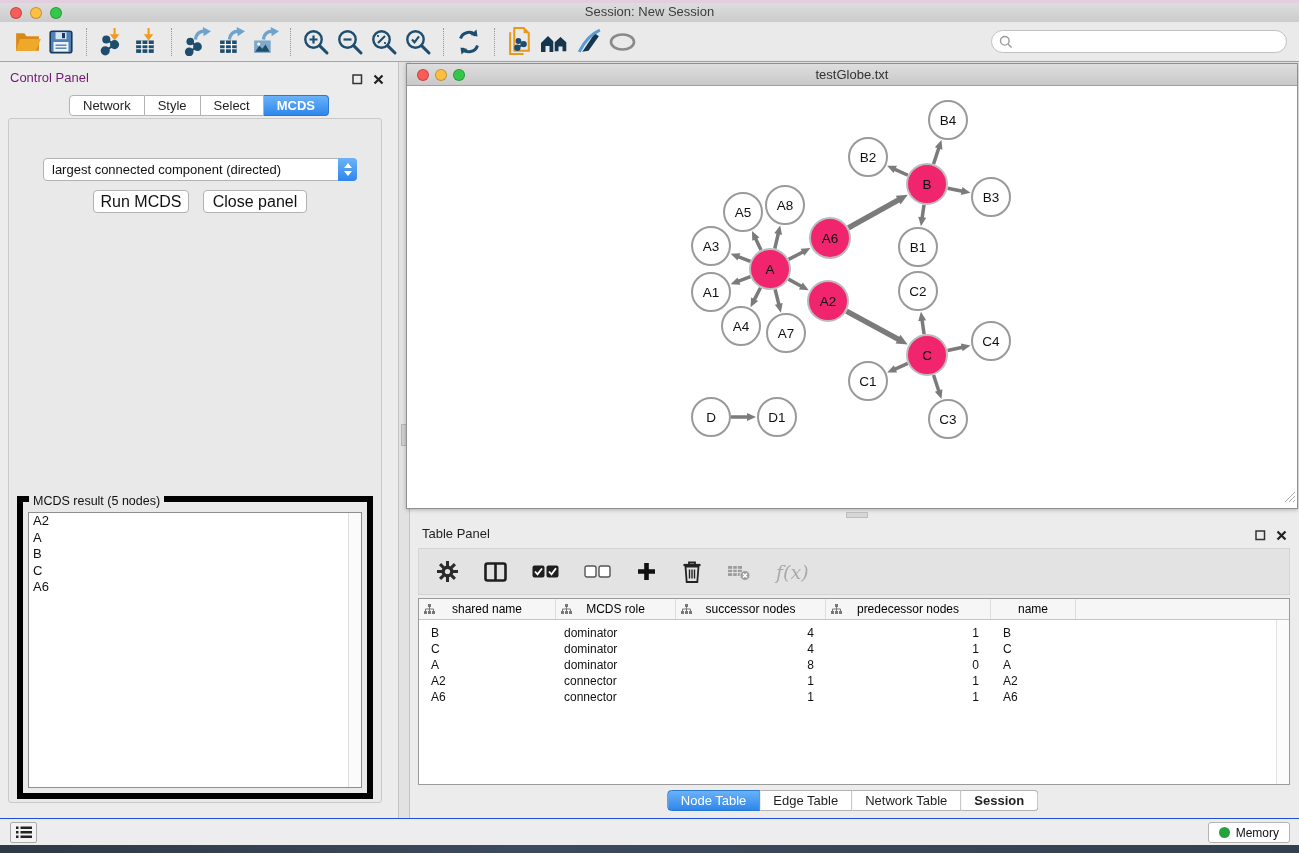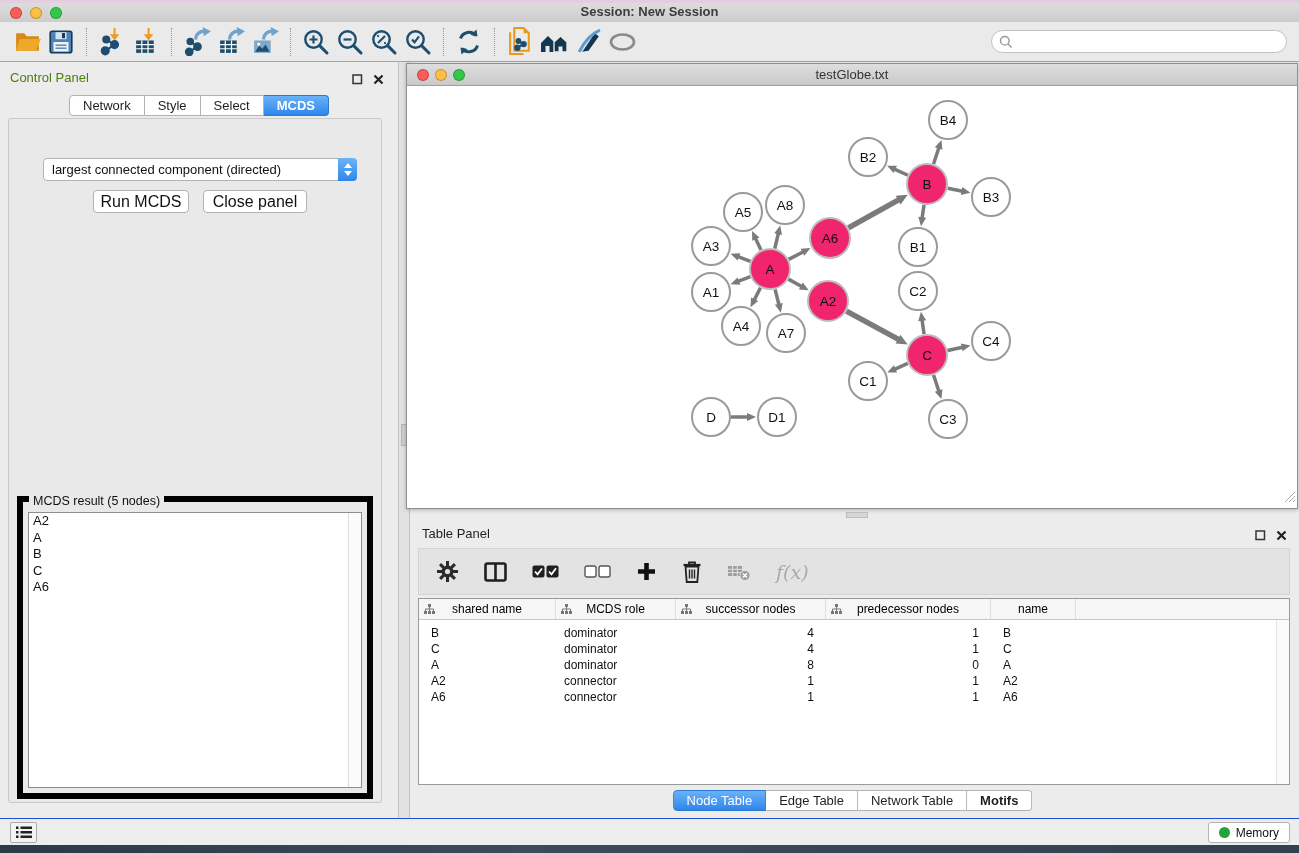--- a/index.html
+++ b/index.html
@@ -1,40 +1,40 @@
 <!DOCTYPE html>
 <html><head>
 <meta charset="utf-8">
 <style>
   * { margin:0; padding:0; box-sizing:border-box; }
   body { background:#444; font-family:"Liberation Sans", sans-serif; }
   .screen { position:relative; width:1299px; height:853px; background:#ececec; overflow:hidden; font-family:"Liberation Sans", sans-serif; }
 
   
   .titlebar { position:absolute; top:0; left:0; right:0; height:29px;
-    background:linear-gradient(#dddddd,#c7c7c7); border-top:3px solid #e2cede; border-bottom:1px solid #a8a8a8;font-weight:bold; }
+    background:linear-gradient(#dddddd,#c7c7c7); border-top:3px solid #e2cede; border-bottom:1px solid #a8a8a8; }
   .titlebar .title { text-align:center; font-size:13px; color:#3c3c3c; line-height:18px; }
   .traffic { position:absolute; left:10px; top:4px; display:flex; gap:8px; }
   .tl { width:12px; height:12px; border-radius:50%; border:1px solid rgba(0,0,0,.22); }
 
   
   .toolbar { position:absolute; top:22px; left:0; right:0; height:40px; background:#eaeaea;
     border-bottom:1px solid #a5a5a5; display:flex; align-items:center; padding:0 10px; }
   .tbicon { width:34px; height:34px; display:flex; align-items:center; justify-content:center; cursor:pointer; }
   .sep { width:1px; height:28px; border-left:1px dotted #979797; margin:0 8px; }
   .searchbox { margin-left:auto; margin-right:2px; width:296px; height:23px; background:#fff;
     border:1px solid #c0c0c0; border-radius:12px; display:flex; align-items:center; padding-left:7px; }
   .searchbox input { border:none; outline:none; flex:1; font-size:13px; background:transparent; font-family:"Liberation Sans",sans-serif; }
 
   
   .workspace { position:absolute; top:62px; left:0; right:0; height:756px; background:#ececec; }
 
   
   .control-panel { position:absolute; left:0; top:0; width:398px; height:756px; }
-  .cp-header { position:absolute; top:8px; left:10px; font-size:13px; color:#4d7c0f; }
+  .cp-header { position:absolute; top:8px; left:10px; font-size:13px; color:#701a75; }
   .panel-icons { display:flex; gap:10px; align-items:center; }
   .cp-icons { position:absolute; top:9px; right:14px; }
   .seg { display:flex; }
   .seg .tab { height:21px; line-height:20px; padding:0 13px; background:#fff; border:1px solid #b2b2b2;
     border-left:none; font-size:13px; color:#1f1f1f; cursor:pointer; }
   .seg .tab:first-child { border-left:1px solid #b2b2b2; border-radius:4px 0 0 4px; }
   .seg .tab:last-child { border-radius:0 4px 4px 0;font-weight:bold; }
   .seg .tab.active { background:linear-gradient(#6ab2f8,#2e86ec); border-color:#2a79d0; color:#fff; }
   .cp-tabs { position:absolute; top:33px; left:50%; transform:translateX(-50%); }
   .cp-content { position:absolute; left:8px; right:16px; top:56px; bottom:15px; background:#e9e9e9;
@@ -580,21 +580,21 @@
               <div class="td left" style="width: 85px;">A6</div>
               <div class="td filler"></div>
             </div>
           </div>
         <div class="tp-scroll"></div>
       </div>
       <div class="tp-tabs seg" id="tp-tabs">
           <div class="tab active">Node Table</div>
           <div class="tab">Edge Table</div>
           <div class="tab">Network Table</div>
-          <div class="tab">Motifs</div>
+          <div class="tab">Session</div>
         </div>
     </div>
 
   </div>
 
   <div class="statusbar">
     <span class="sb-listbtn">
         <svg width="16" height="13">
           <g fill="#222">
             <rect x="0" y="0.5" width="2.5" height="2.5"></rect>

